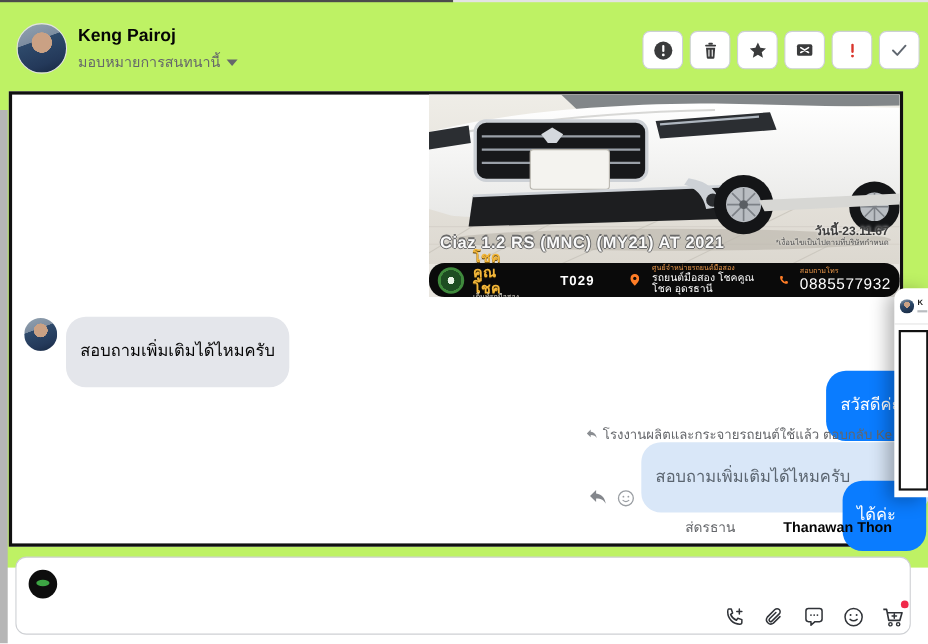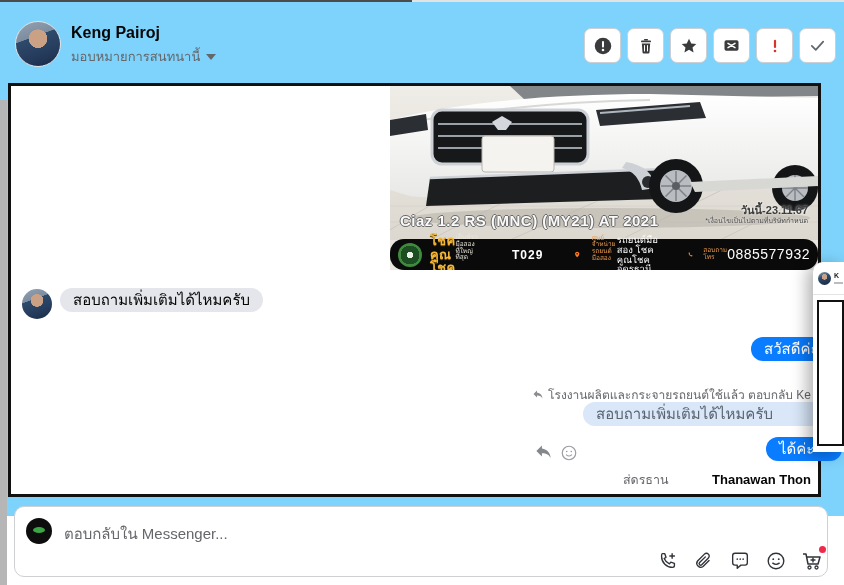--- a/index.html
+++ b/index.html
@@ -1,19 +1,19 @@
 <!DOCTYPE html>
 <html><head>
 <meta charset="utf-8">
 <style>
   * { margin:0; padding:0; box-sizing:border-box; }
   html,body { width:844px; height:585px; background:#fff; overflow:hidden;
     font-family:"Liberation Sans","DejaVu Sans",sans-serif; }
   .abs { position:absolute; }
-  #stage { position:relative; width:844px; height:516px; background:#7dd3fc; }
+  #stage { position:relative; width:844px; height:516px; background:#bef264; }
 
   
   #top-line-dark { left:0; top:0; width:412px; height:2px; background:#4c4c4c; }
   #top-line-light{ left:412px; top:0; width:432px; height:2px; background:#e3e3e3; }
 
   
   #hdr-avatar { left:15px; top:21px; width:46px; height:46px; border-radius:50%;
     background:
       radial-gradient(circle at 50% 38%, #caa184 0 26%, transparent 27%),
       linear-gradient(160deg,#93a3b1 0%, #7d8da0 35%, #2e4a6b 36%, #24395a 75%, #16263f 100%);
@@ -38,33 +38,33 @@
   #car-caption { left:10px; top:126px; font-size:15px; letter-spacing:.5px; color:#fafafa;
     text-shadow:-1px 0 0 #6a6a6a, 1px 0 0 #6a6a6a, 0 -1px 0 #6a6a6a, 0 1px 0 #6a6a6a; font-weight:bold; }
   #promo-date { right:10px; top:115px; font-size:11px; font-weight:bold; color:#3c3c3c;
     text-shadow:0 0 3px #fff; }
   #promo-note { right:10px; top:129px; font-size:7px; color:#4a4a4a; text-shadow:0 0 2px #fff; }
 
   #banner { left:0; bottom:0; width:428px; height:31px; background:#0a0a0a; border-radius:14px;
     display:flex; align-items:center; padding:0 8px; gap:8px; }
   #banner-logo { width:24px; height:24px; border-radius:50%; flex:0 0 auto;
     background: radial-gradient(circle at 50% 50%, #e8f3e6 0 18%, #1d4d22 19% 55%, #3f8a3c 56% 78%, #dfeadc 79% 100%); }
-  .banner-col { display:flex; flex-direction:row; line-height:1.05; }
+  .banner-col { display:flex; flex-direction:column; line-height:1.05; }
   #banner-brand { font-size:13px; font-weight:bold; color:#f2b63a; text-shadow:0 1px 0 #5c3f00; letter-spacing:.3px; }
   #banner-brand-sub { font-size:6.5px; color:#e9e5da; }
   #banner-code { font-size:12px; font-weight:bold; color:#fff; letter-spacing:1px; margin-left:26px; }
   #banner-loc { margin-left:26px; }
   #banner-loc-label { font-size:6.5px; color:#f09b4c; }
   #banner-loc-name { font-size:9.5px; font-weight:normal; color:#fff; }
   #banner-phone { margin-left:16px; }
   #banner-phone-label { font-size:6.5px; color:#f09b4c; }
   #banner-phone-number { font-size:14px; font-weight:normal; color:#fff; letter-spacing:.5px; }
 
   
-  .bubble { border-radius:18px; padding:3px 13px; font-size:15px; line-height:1.2; white-space:nowrap; overflow:hidden; }
+  .bubble { border-radius:18px; padding:23px 13px; font-size:15px; line-height:1.2; white-space:nowrap; overflow:hidden; }
   #in-avatar { left:22px; top:289px; width:30px; height:30px; border-radius:50%;
     background:
       radial-gradient(circle at 50% 38%, #caa184 0 26%, transparent 27%),
       linear-gradient(160deg,#93a3b1 0%, #7d8da0 35%, #2e4a6b 36%, #24395a 75%, #16263f 100%); }
   #in-bubble { left:60px; top:288px; background:#e4e6eb; color:#050505; }
   #out-greet { left:751px; top:337px; width:92px; background:#0a7cff; color:#fff; font-weight:500; }
   #reply-ctx { right:33px; top:385px; font-size:12px; color:#65676b; display:flex; align-items:center; gap:4px; white-space:nowrap; }
   #quoted-bubble { left:583px; top:402px; width:262px; background:#d9e7f8; color:#5b6570; }
   #out-reply { left:766px; top:437px; width:76px; background:#0a7cff; color:#fff; font-weight:500; }
   #sent-by { right:33px; top:470px; font-size:12.5px; color:#65676b; white-space:nowrap; }
@@ -276,21 +276,20 @@
     </svg>
   </div>
 
   <div class="abs" id="sent-by">
     <span>ส่ดรธาน</span>
     <b>Thanawan Thon</b>
   </div>
 
   <div class="abs" id="composer"></div>
   <div id="composer-avatar"></div>
-  <input class="abs" id="composer-input" placeholder="ตอบกลับใน Messenger..." style="">
   <div class="abs" id="composer-icons">
     <div class="cicon">
       <svg width="22" height="22" viewBox="0 0 24 24">
         <path d="M6 4 8.5 4 9.8 8 7.8 9.3 C8.9 11.9 11 14 13.6 15.1 L15 13.2 19 14.5 19 17 C19 18.1 18.1 19 17 19 10.4 19 5 13.6 5 7 5 5.3 5.3 4 6 4 Z" fill="none" stroke="#303338" stroke-width="1.5" stroke-linejoin="round"></path>
         <path d="M16.5 4 V9 M14 6.5 H19" stroke="#303338" stroke-width="1.5" stroke-linecap="round"></path>
       </svg>
     </div>
     <div class="cicon">
       <svg width="22" height="22" viewBox="0 0 24 24">
         <path d="M17.5 11.5 11 18 a4.3 4.3 0 0 1-6-6 L12.5 4.5 a3 3 0 0 1 4.3 4.3 L9.5 16 a1.6 1.6 0 0 1-2.3-2.3 L13.5 7.5" fill="none" stroke="#303338" stroke-width="1.5" stroke-linecap="round"></path>

